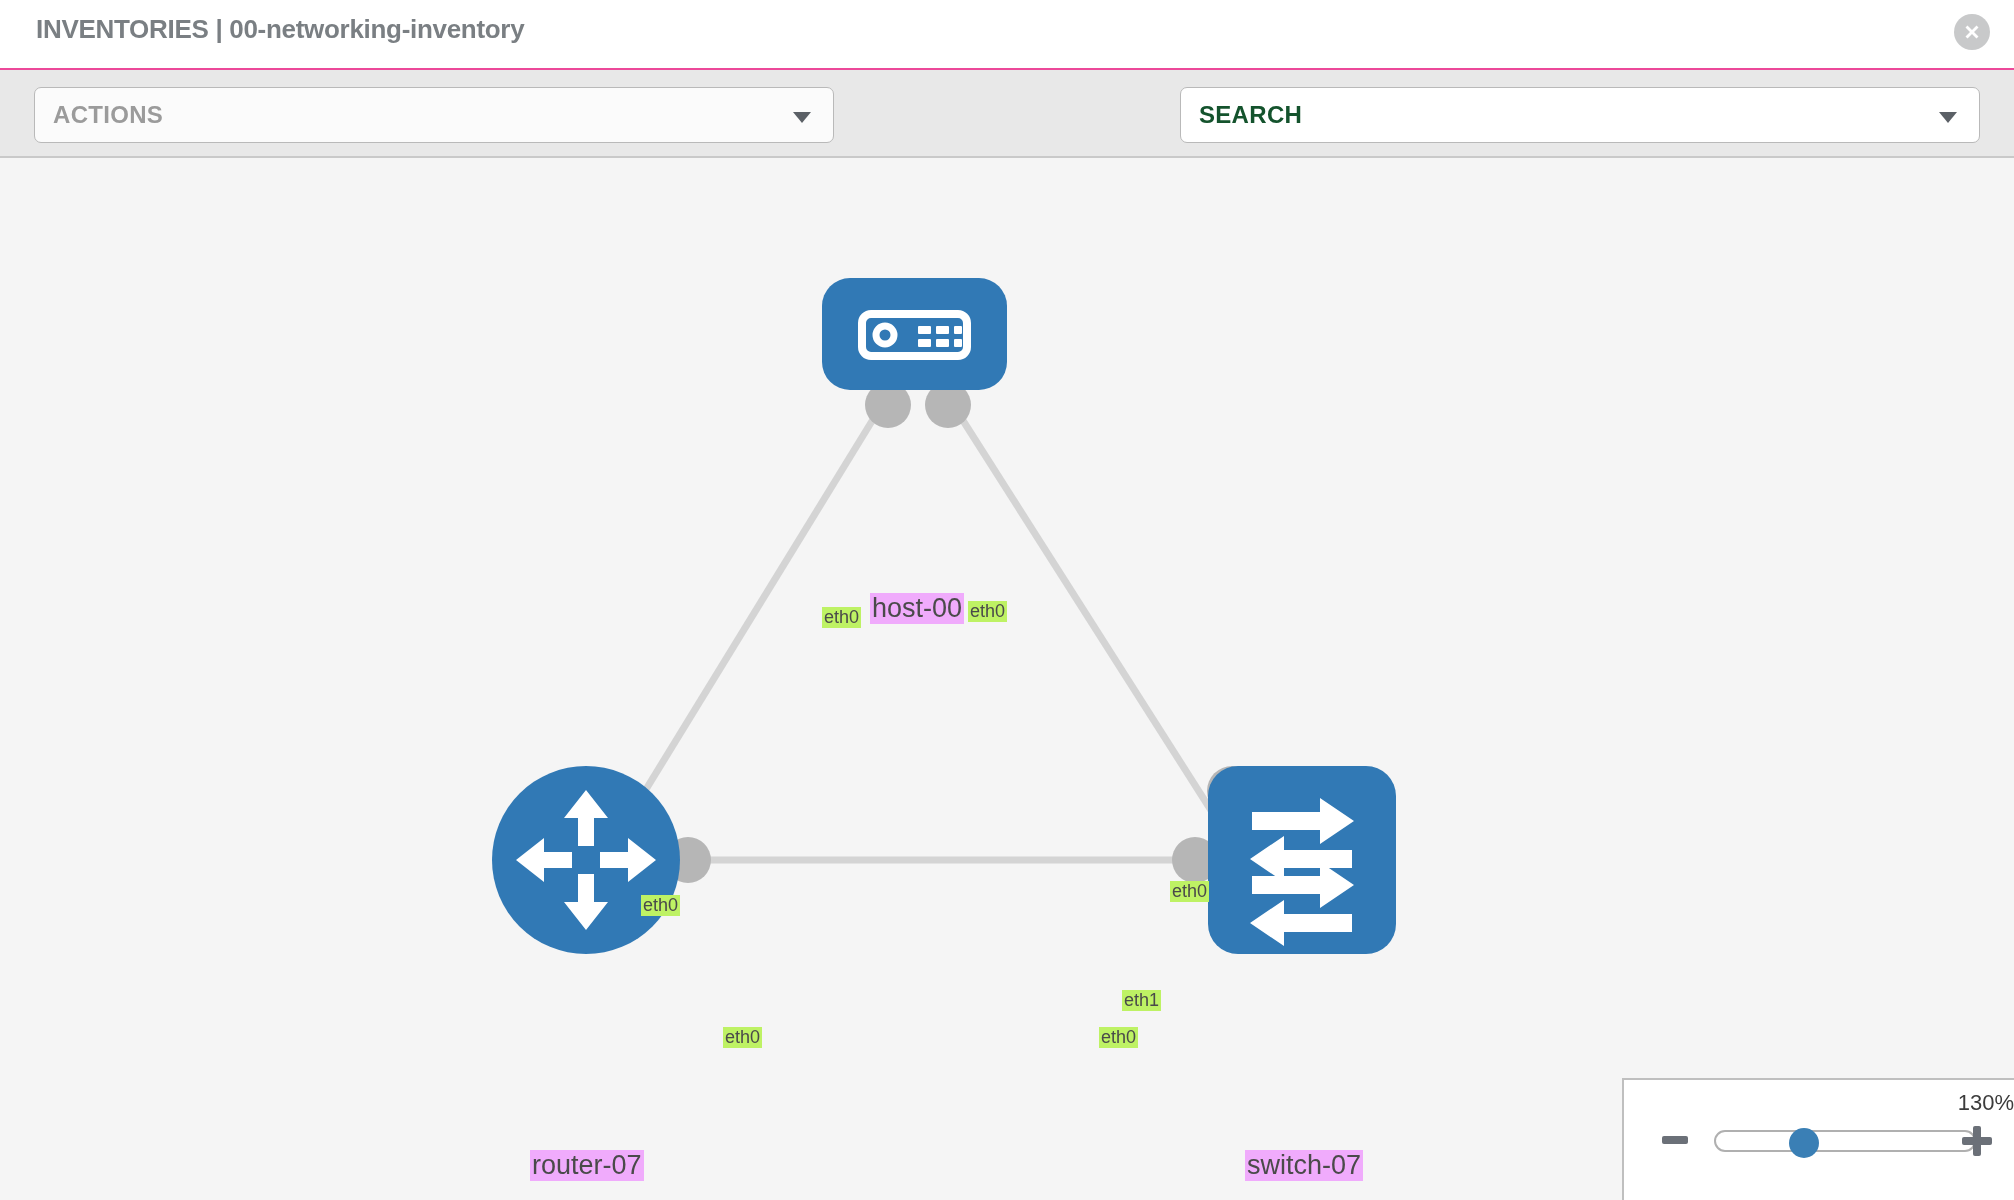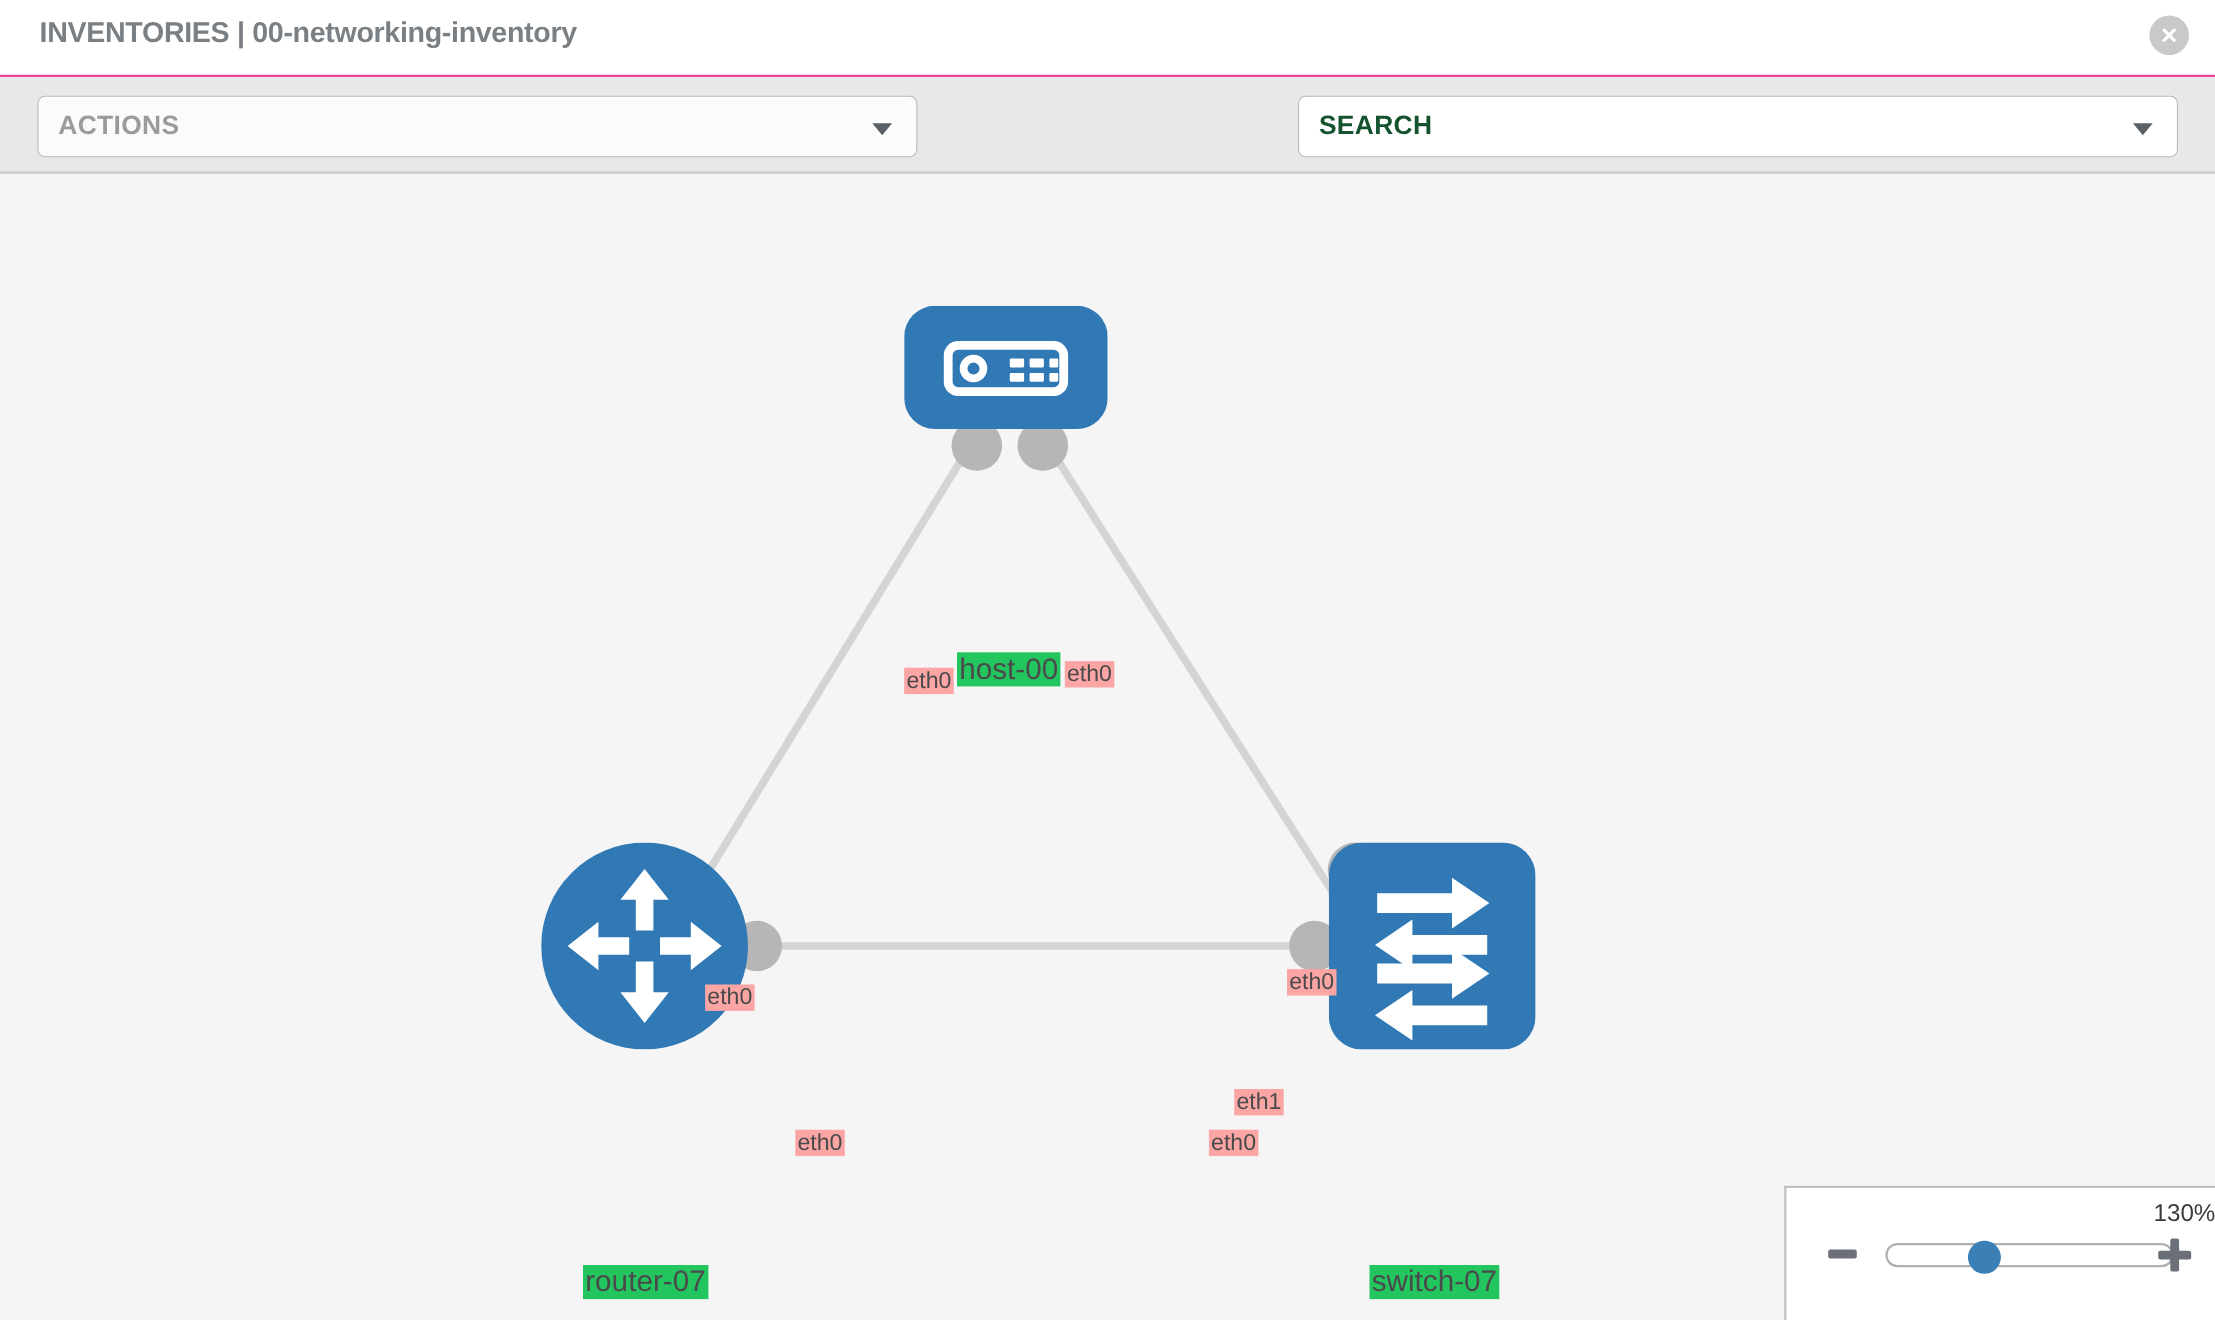--- a/index.html
+++ b/index.html
@@ -131,30 +131,30 @@
   }
   .canvas svg { position: absolute; top: 0; left: 0; }
 
   .node { position: absolute; cursor: pointer; }
 
   .node-label {
     position: absolute;
     font-family: "Liberation Sans", sans-serif;
     font-size: 27px;
     color: #4a4a4a;
-    background: #22c55e;
+    background: #f0abfc;
     white-space: nowrap;
     padding: 0 2px;
   }
   .edge-label {
     position: absolute;
     font-family: "Liberation Sans", sans-serif;
-    font-size: 21px;
+    font-size: 18px;
     color: #4a4a4a;
-    background: #fca5a5;
+    background: #bef264;
     white-space: nowrap;
     padding: 0 2px;
   }
 
   
   .zoom-panel {
     position: absolute;
     left: 1622px;
     top: 1078px;
     width: 392px;

